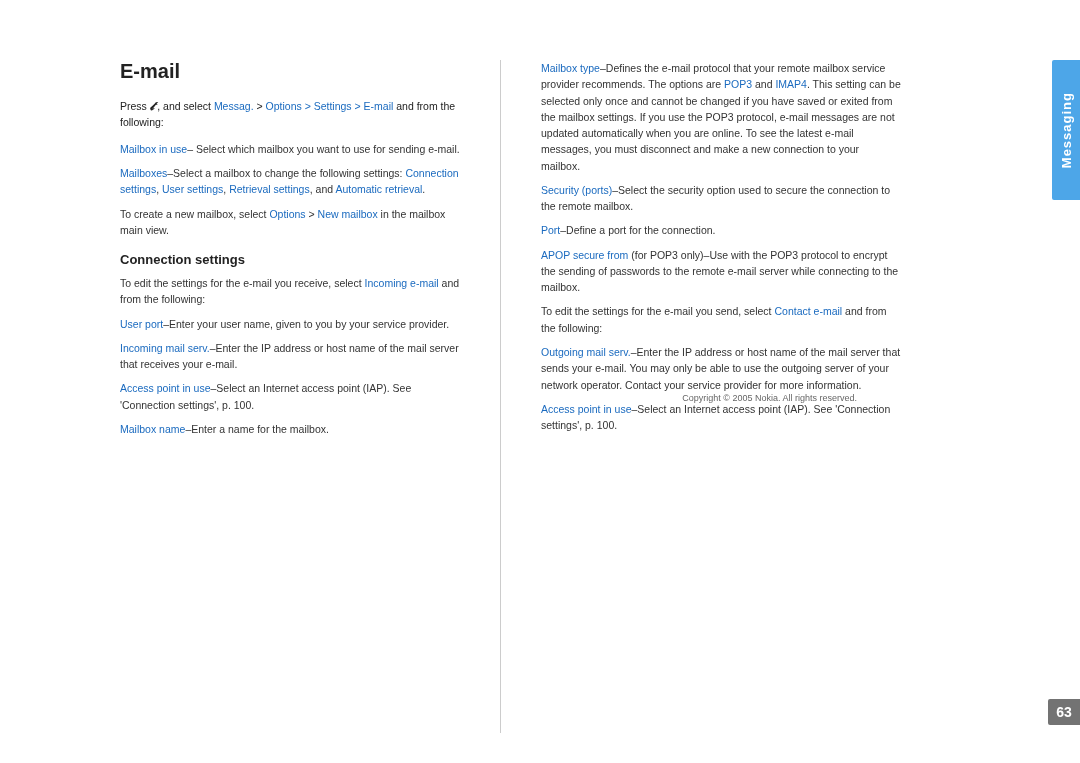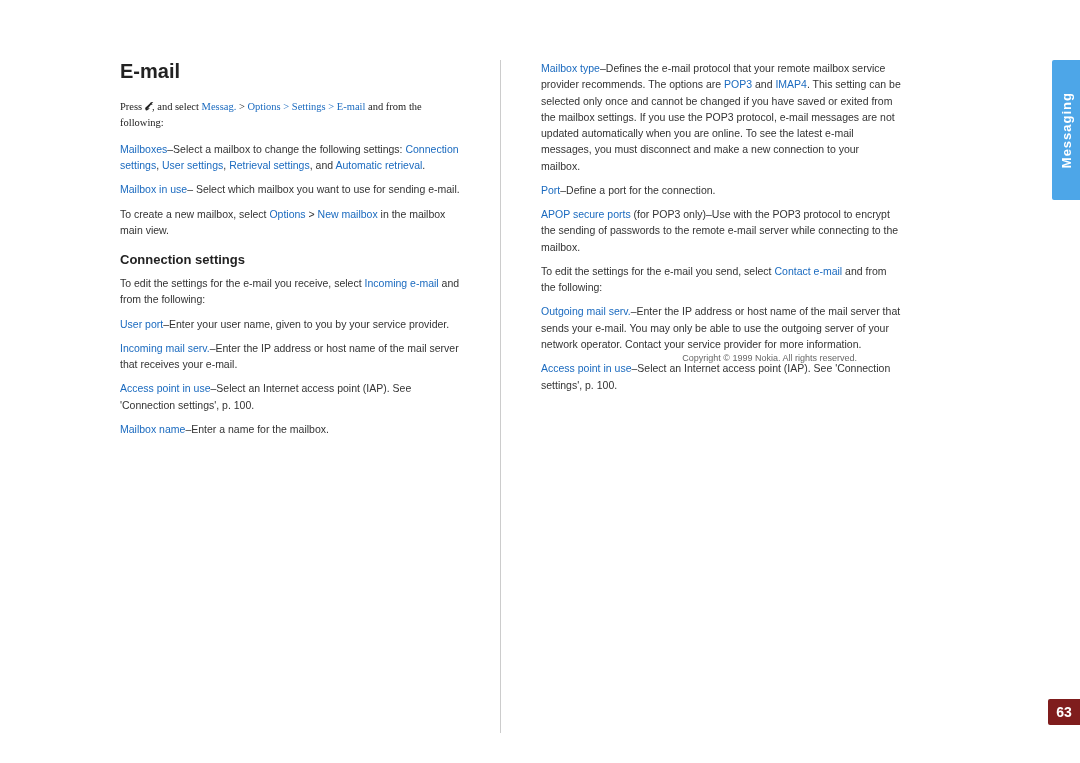--- a/index.html
+++ b/index.html
@@ -40,21 +40,20 @@
       font-size: 20px;
       font-weight: bold;
       color: #222;
       margin-bottom: 14px;
     }
     .intro-text {
       font-size: 10.5px;
       line-height: 1.5;
       margin-bottom: 10px;
       color: #222;
-      font-family: Liberation Serif, serif;
     }
     .link-blue {
       color: #1a6abf;
     }
     .section-heading {
       font-size: 13px;
       font-weight: bold;
       color: #222;
       margin-top: 14px;
       margin-bottom: 8px;
@@ -88,21 +87,21 @@
     }
     .sidebar-label {
       color: #fff;
       font-size: 13px;
       font-weight: bold;
       writing-mode: vertical-rl;
       transform: rotate(180deg);
       letter-spacing: 1px;
     }
     .page-number-box {
-      background: #7f1d1d;
+      background: #737373;
       color: #fff;
       width: 32px;
       height: 26px;
       display: flex;
       align-items: center;
       justify-content: center;
       font-size: 14px;
       font-weight: bold;
       position: absolute;
       bottom: 38px;
@@ -131,32 +130,32 @@
       <div class="page-title">E-mail</div>
 
       <p class="intro-text">
         Press&nbsp;<span style="font-weight:bold; font-style:italic; font-size:12px;">𝓽</span>&nbsp;, and select
         <span class="link-blue">Messag.</span> &gt;
         <span class="link-blue">Options &gt; Settings &gt; E-mail</span>
         and from the following:
       </p>
 
       <p class="body-para">
+        <span class="link-blue">Mailbox in use</span>– Select which mailbox you want to use for sending e-mail.
+      </p>
+
+      <p class="body-para">
         <span class="link-blue">Mailboxes</span>–Select a mailbox to change the following settings:
         <span class="link-blue">Connection settings</span>,
         <span class="link-blue">User settings</span>,
         <span class="link-blue">Retrieval settings</span>,
         and <span class="link-blue">Automatic retrieval</span>.
       </p>
 
       <p class="body-para">
-        <span class="link-blue">Mailbox in use</span>– Select which mailbox you want to use for sending e-mail.
-      </p>
-
-      <p class="body-para">
         To create a new mailbox, select <span class="link-blue">Options</span> &gt;
         <span class="link-blue">New mailbox</span> in the mailbox main view.
       </p>
 
       <div class="section-heading">Connection settings</div>
 
       <p class="body-para">
         To edit the settings for the e-mail you receive, select
         <span class="link-blue">Incoming e-mail</span> and from the following:
       </p>
@@ -183,44 +182,47 @@
 
     <div class="right-col">
 
       <p class="body-para">
         <span class="link-blue">Mailbox type</span>–Defines the e-mail protocol that your remote mailbox service provider recommends. The options are
         <span class="link-blue">POP3</span> and
         <span class="link-blue">IMAP4</span>.
         This setting can be selected only once and cannot be changed if you have saved or exited from the mailbox settings. If you use the POP3 protocol, e-mail messages are not updated automatically when you are online. To see the latest e-mail messages, you must disconnect and make a new connection to your mailbox.
       </p>
 
+      <p class="body-para">
+        <span class="link-blue">Security (ports)</span>–Select the security option used to secure the connection to the remote mailbox.
+      </p>
 
       <p class="body-para">
         <span class="link-blue">Port</span>–Define a port for the connection.
       </p>
 
       <p class="body-para">
-        <span class="link-blue">APOP secure ports</span> (for POP3 only)–Use with the POP3 protocol to encrypt the sending of passwords to the remote e-mail server while connecting to the mailbox.
+        <span class="link-blue">APOP secure from</span> (for POP3 only)–Use with the POP3 protocol to encrypt the sending of passwords to the remote e-mail server while connecting to the mailbox.
       </p>
 
       <p class="body-para">
         To edit the settings for the e-mail you send, select
         <span class="link-blue">Contact e-mail</span> and from the following:
       </p>
 
 
       <p class="body-para">
         <span class="link-blue">Outgoing mail serv.</span>–Enter the IP address or host name of the mail server that sends your e-mail. You may only be able to use the outgoing server of your network operator. Contact your service provider for more information.
       </p>
 
       <p class="body-para">
         <span class="link-blue">Access point in use</span>–Select an Internet access point (IAP). See 'Connection settings', p. 100.
       </p>
 
-      <p class="copyright-text" style="position: relative; text-align: right; margin-top: 30px;">Copyright © 1999 Nokia. All rights reserved.</p>
+      <p class="copyright-text" style="position: relative; text-align: right; margin-top: 30px;">Copyright © 2005 Nokia. All rights reserved.</p>
 
     </div>
 
   </div>
 
   <div class="sidebar">
     <div class="sidebar-tab">
       <span class="sidebar-label">Messaging</span>
     </div>
     <div class="page-number-box">63</div>

